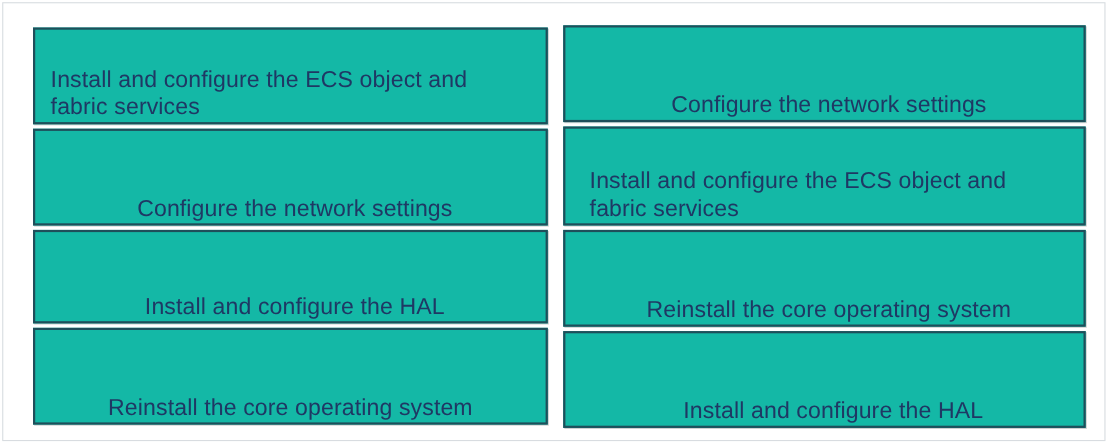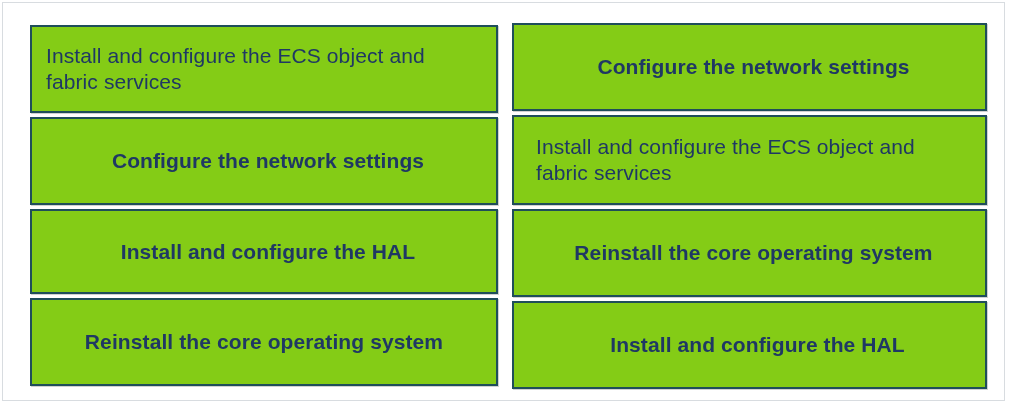--- a/index.html
+++ b/index.html
@@ -45,42 +45,42 @@
     position: absolute;
     top: 0;
     height: 405px;
   }
   .column.left  { left: 30px;  width: 468px; }
   .column.right { left: 512px; width: 475px; }
 
   .option-box {
     position: absolute;
     box-sizing: border-box;
-    background: #84cc16;
+    background: #14b8a6;
     border: 2px solid #1F4E5A;
     box-shadow: 1px 1px 0 rgba(0,0,0,0.18);
     display: flex;
-    align-items: center;
+    align-items: flex-end;
     overflow: hidden;
   }
 
   .option-text {
     color: #1F3864;
     font-size: 21px;
     line-height: 1.22;
     font-weight: 400;
     letter-spacing: 0.1px;
     width: 100%;
     box-sizing: border-box;
     padding: 0 14px;
     white-space: pre-line;
   }
 
   .align-left   .option-text { text-align: left; }
-  .align-center .option-text { text-align: center; font-weight: bold; }
+  .align-center .option-text { text-align: center; }
 
   
   .indent-sm .option-text { padding-left: 22px; }
   .indent-md .option-text { padding-left: 30px; }
 
   
   .lb1 { left: 0px; top: 25px;  width: 468px; height: 88px; }
   .lb2 { left: 0px; top: 117px; width: 468px; height: 88px; }
   .lb3 { left: 0px; top: 209px; width: 468px; height: 85px; }
   .lb4 { left: 0px; top: 298px; width: 468px; height: 88px; }

